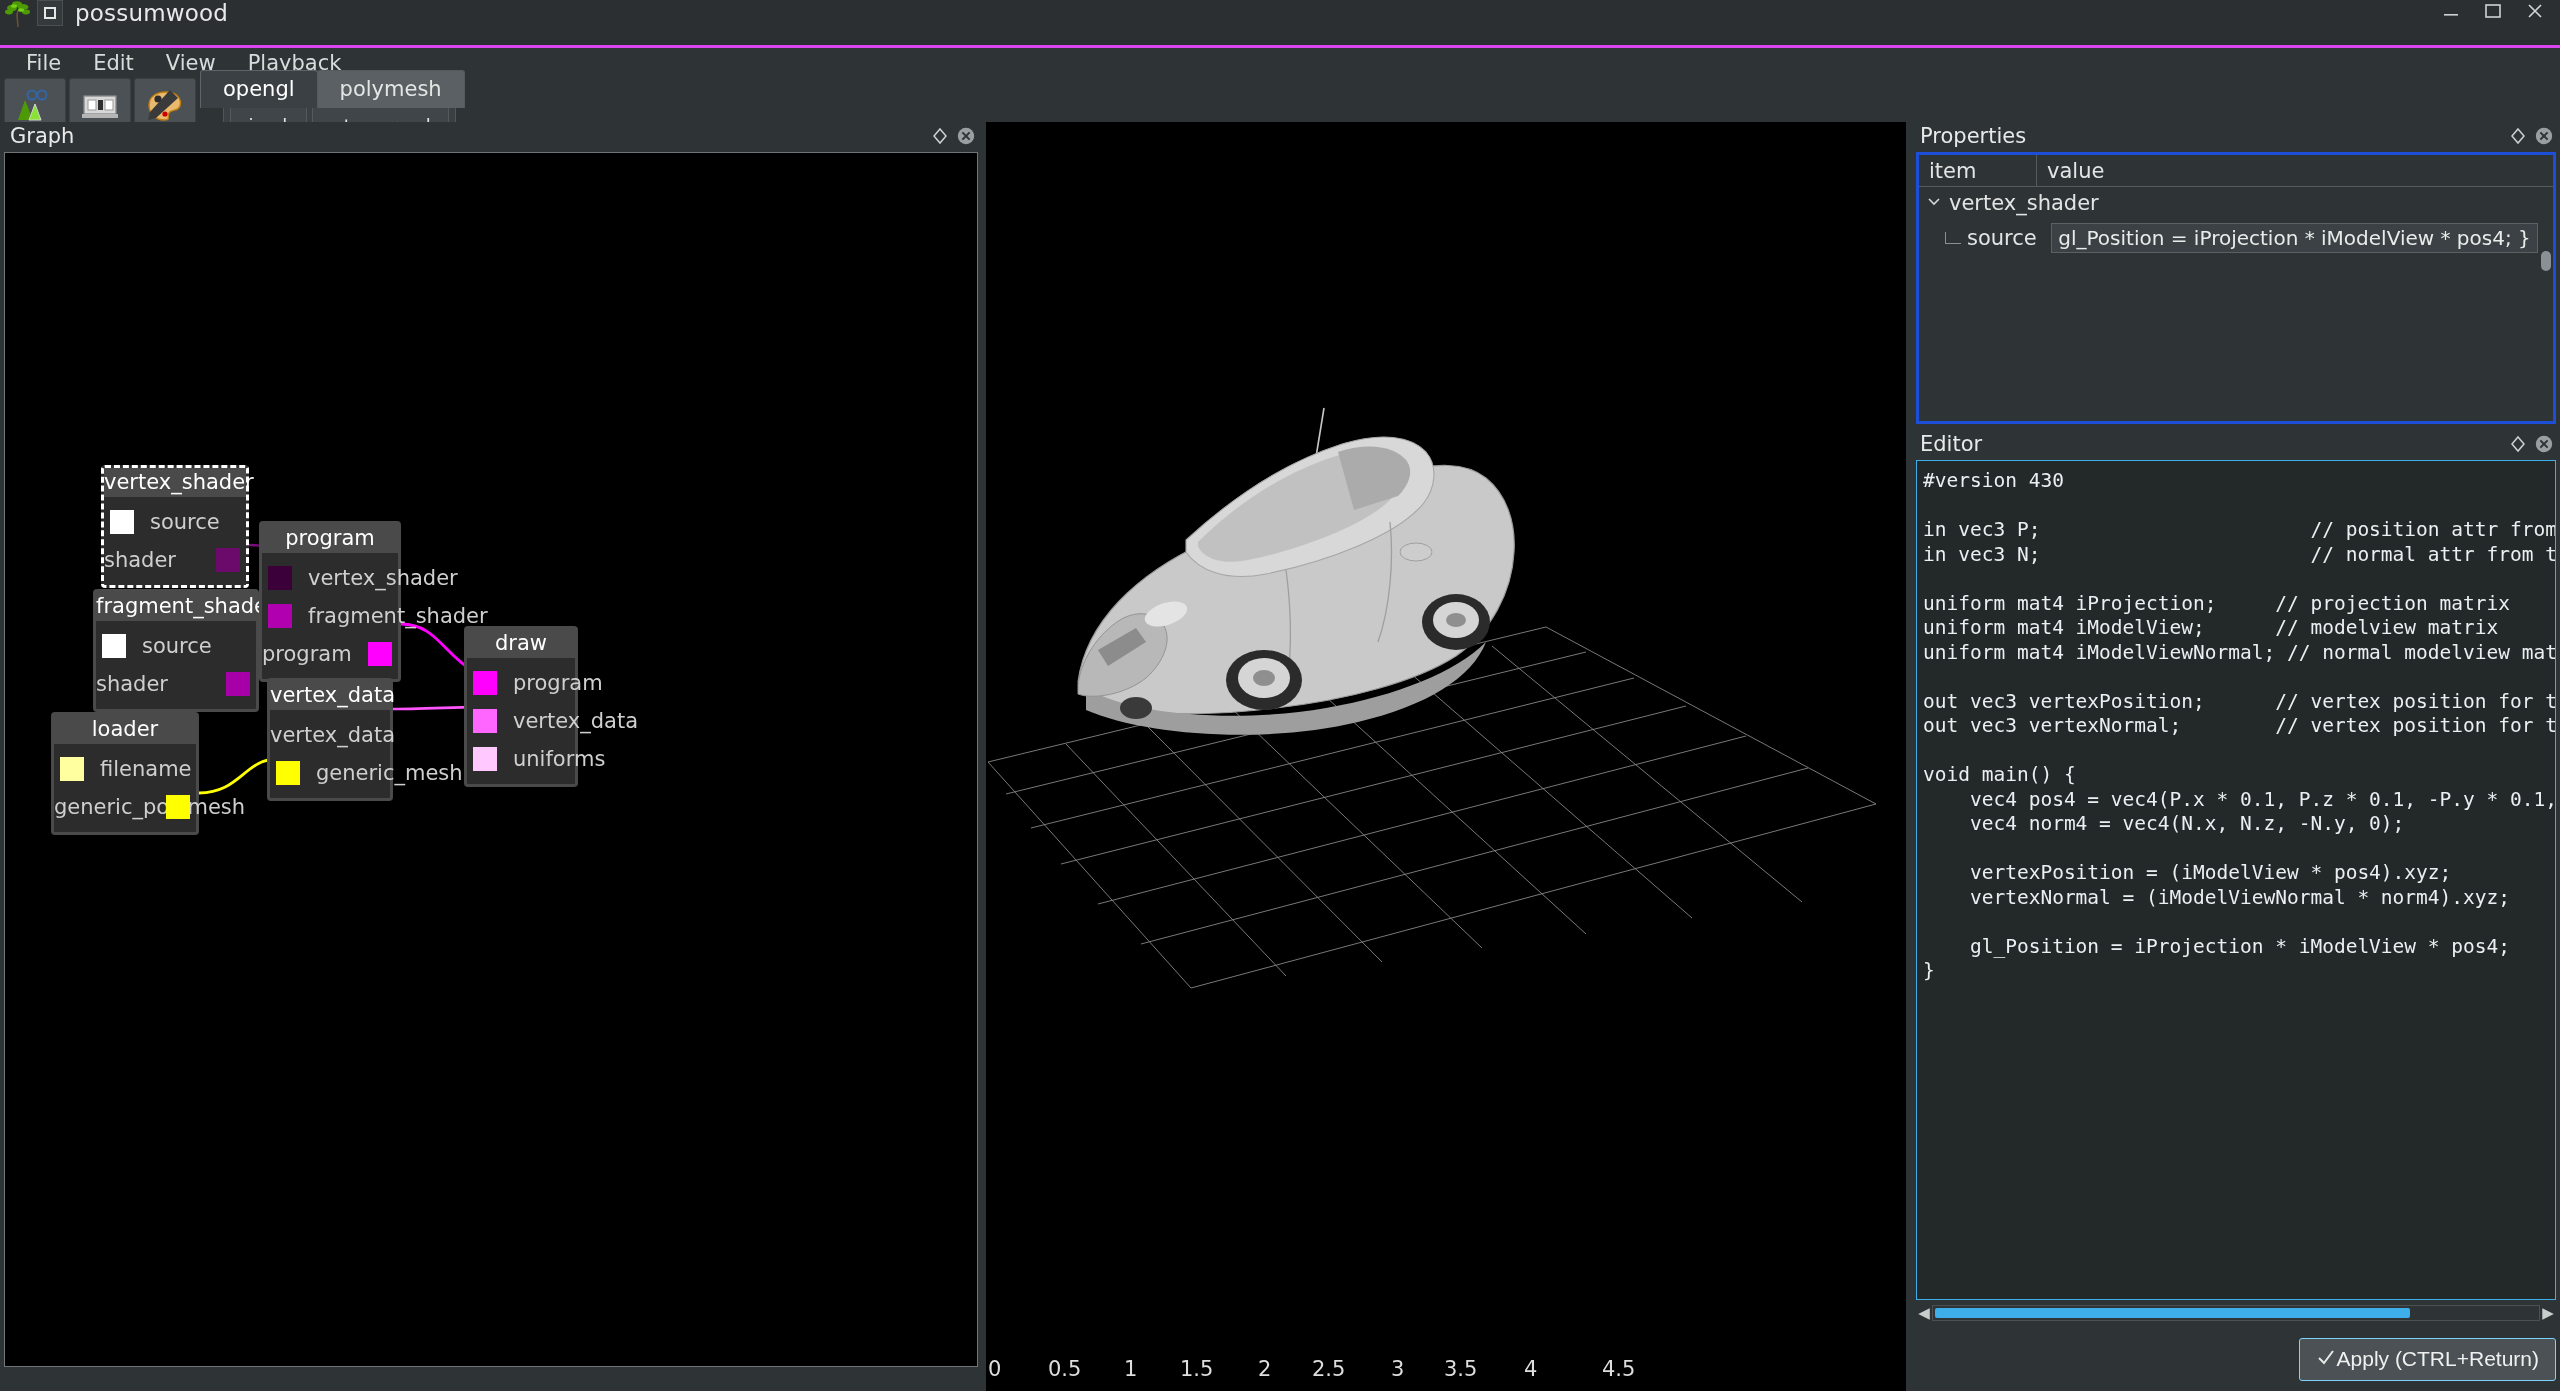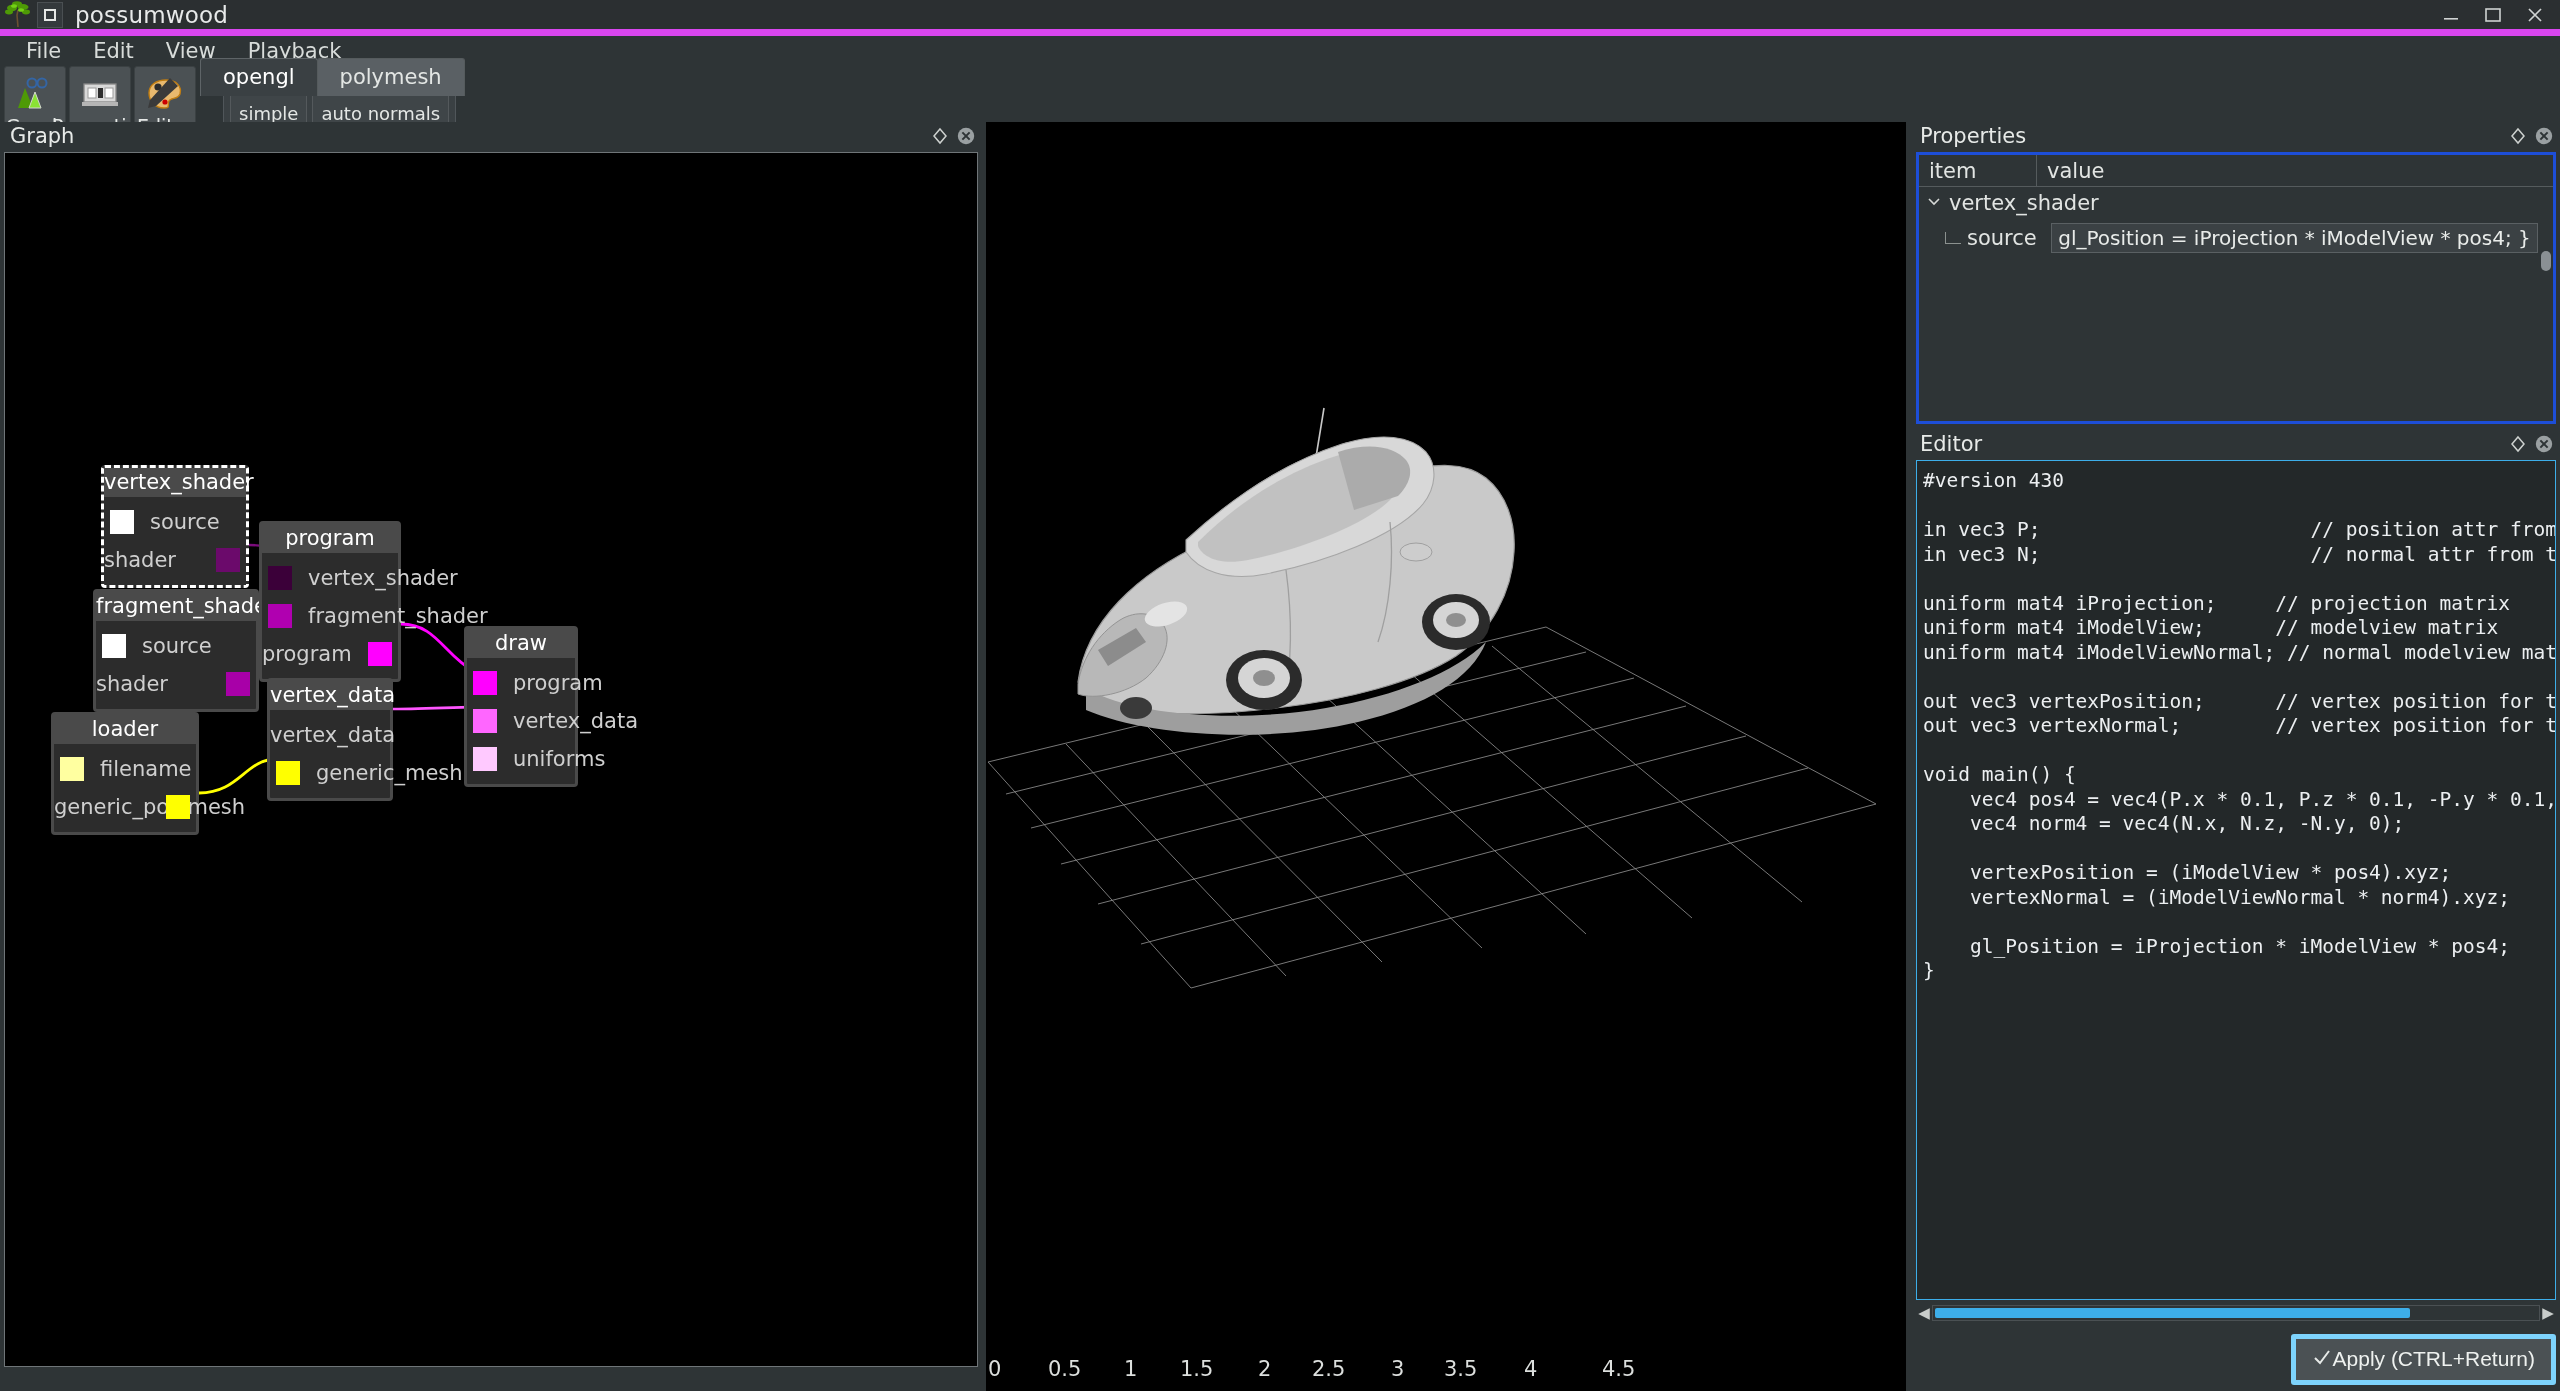--- a/index.html
+++ b/index.html
@@ -3,22 +3,22 @@
 <meta charset="utf-8">
 <style>
   * { box-sizing: border-box; margin:0; padding:0; }
   html,body { width:2560px; height:1391px; overflow:hidden; }
   body {
     font-family: "DejaVu Sans", "Liberation Sans", sans-serif;
     background:#2e3436; color:#d3d7cf; font-size:22px;
   }
   
   #titlebar {
-    height:36px; background:#2b2f31; display:flex; align-items:center;
-    border-bottom:7px solid #d946ef; position:relative;
+    height:48px; background:#2b2f31; display:flex; align-items:flex-start;
+    border-bottom:3px solid #d946ef; position:relative;
   }
   #tb-logo { width:30px; height:30px; margin-left:3px; position:relative; flex:none; }
   #tb-appicon {
     width:26px; height:26px; margin-left:4px; border:1px solid #4a4f52;
     background:#34393c; display:flex; align-items:center; justify-content:center; flex:none;
   }
   #tb-appicon .sq { width:12px;height:12px;border:2px solid #e6e8e6; }
   #tb-title { margin-left:12px; font-size:23px; color:#e8eaea; letter-spacing:.2px; }
   #tb-btns { margin-left:auto; display:flex; align-items:center; gap:20px; padding-right:14px; }
   #tb-btns .wb { width:22px;height:22px; position:relative; color:#cfd3d2; }
@@ -115,21 +115,21 @@
   }
   #code-scroll {
     position:absolute; left:6px; top:872px; width:640px; height:22px;
     display:flex; align-items:center;
   }
   .sc-arrow { width:16px; text-align:center; font-size:15px; color:#c9cdcb; }
   .sc-track { flex:1; height:16px; background:#2e3436; border:1px solid #4a5053; position:relative; }
   .sc-thumb { position:absolute; left:2px; top:2px; height:10px; width:475px; background:#3daee9; border-radius:2px; }
   #apply-row { position:absolute; left:6px; top:904px; width:640px; height:50px; display:flex; justify-content:flex-end; align-items:center; }
   #apply-btn {
-    background:#4b5154; border:5px solid #7dd3fc; border-radius:3px;
+    background:#4b5154; border:1px solid #7dd3fc; border-radius:3px;
     padding:8px 16px; font-size:21px; color:#eef1ef; display:flex; align-items:center; gap:1px;
   }
 </style>
 </head>
 <body>
 
 <div id="titlebar">
   <div id="tb-logo">
     <svg width="30" height="30" viewBox="0 0 30 30">
       <path d="M15 27 L14 15 L15 10" stroke="#6b5030" stroke-width="1.6" fill="none"></path>

